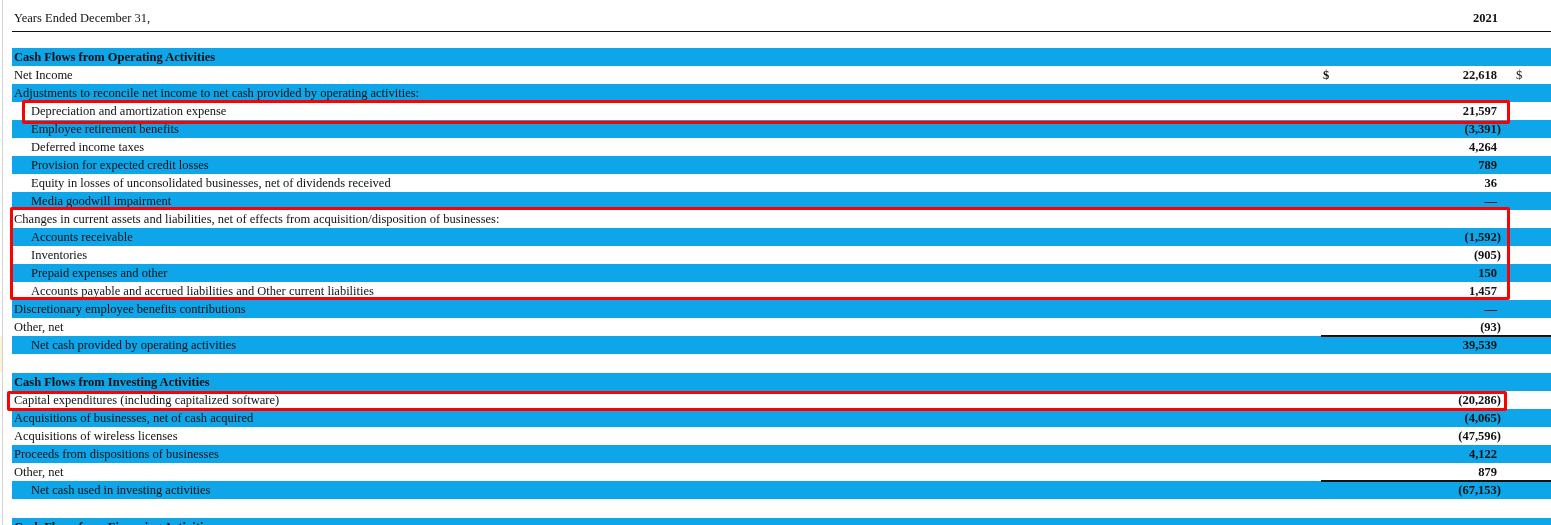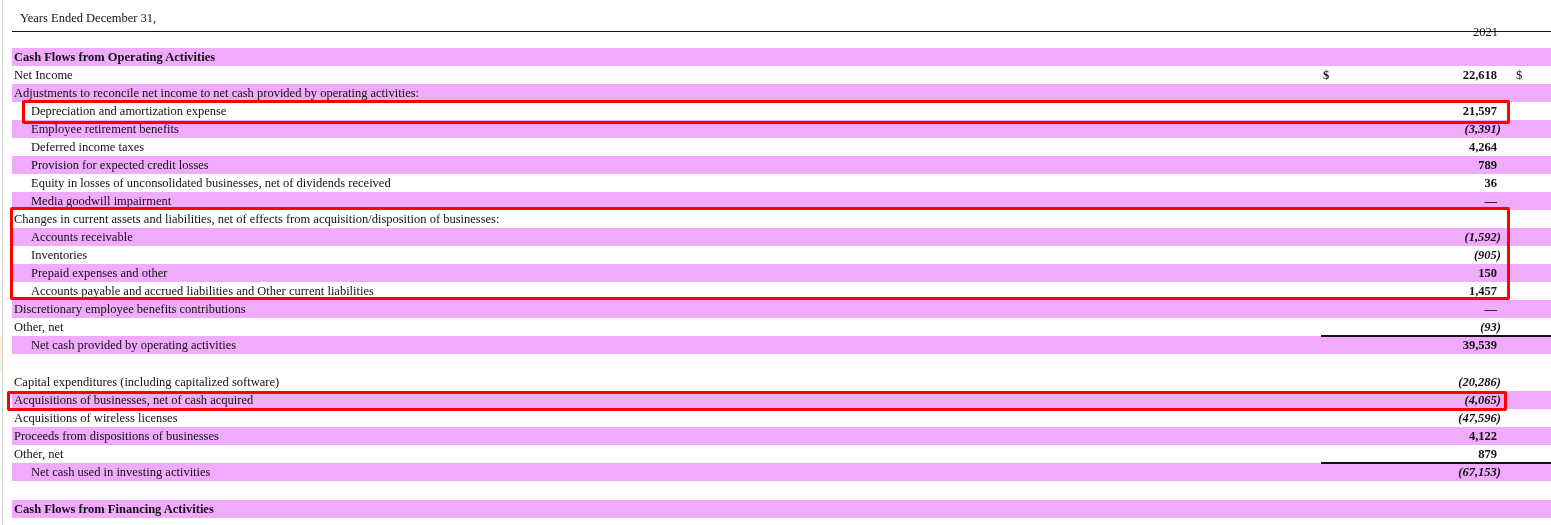--- a/index.html
+++ b/index.html
@@ -35,42 +35,42 @@
     .header {
       position: absolute;
       left: 12px;
       top: 0;
       width: 1539px;
       height: 31px;
       border-bottom: 1.5px solid #111;
     }
     .header .label {
       position: absolute;
-      left: 8px;
+      left: 2px;
       top: 11px;
     }
     .header .year {
       position: absolute;
       right: 53px;
-      top: 25px;
-      font-weight: normal;
+      top: 11px;
+      font-weight: bold;
     }
     .table {
       position: absolute;
       left: 12px;
       top: 48px;
       width: 1539px;
     }
     .row {
       position: relative;
       height: 18px;
       line-height: 18px;
       white-space: nowrap;
     }
-    .row.shade { background: #f0abfc; }
+    .row.shade { background: #0ea5e9; }
     .row.gap { height: 19px; }
     .row .lbl {
       position: absolute;
       left: 2px;
       top: 0;
     }
     .row.indent .lbl { left: 19px; }
     .row.bold .lbl { font-weight: bold; }
     .row .dollar {
       position: absolute;
@@ -78,21 +78,21 @@
       top: 0;
       font-weight: bold;
     }
     .row .val {
       position: absolute;
       right: 54px;
       top: 0;
       font-weight: bold;
       text-align: right;
     }
-    .row .val.paren { right: 50px; font-style: italic; }
+    .row .val.paren { right: 50px; }
     .row .dollar2 {
       position: absolute;
       left: 1504px;
       top: 0;
       font-weight: normal;
     }
     .row.topline::before {
       content: "";
       position: absolute;
       left: 1309px;
@@ -184,20 +184,23 @@
   <div class="row">
     <span class="lbl">Other, net</span>
     <span class="val paren">(93)</span>
   </div>
   <div class="row shade indent topline">
     <span class="lbl">Net cash provided by operating activities</span>
     <span class="val">39,539</span>
   </div>
   <div class="row gap"></div>
 
+  <div class="row shade bold">
+    <span class="lbl">Cash Flows from Investing Activities</span>
+  </div>
   <div class="row">
     <span class="lbl">Capital expenditures (including capitalized software)</span>
     <span class="val paren">(20,286)</span>
   </div>
   <div class="row shade">
     <span class="lbl">Acquisitions of businesses, net of cash acquired</span>
     <span class="val paren">(4,065)</span>
   </div>
   <div class="row">
     <span class="lbl">Acquisitions of wireless licenses</span>

